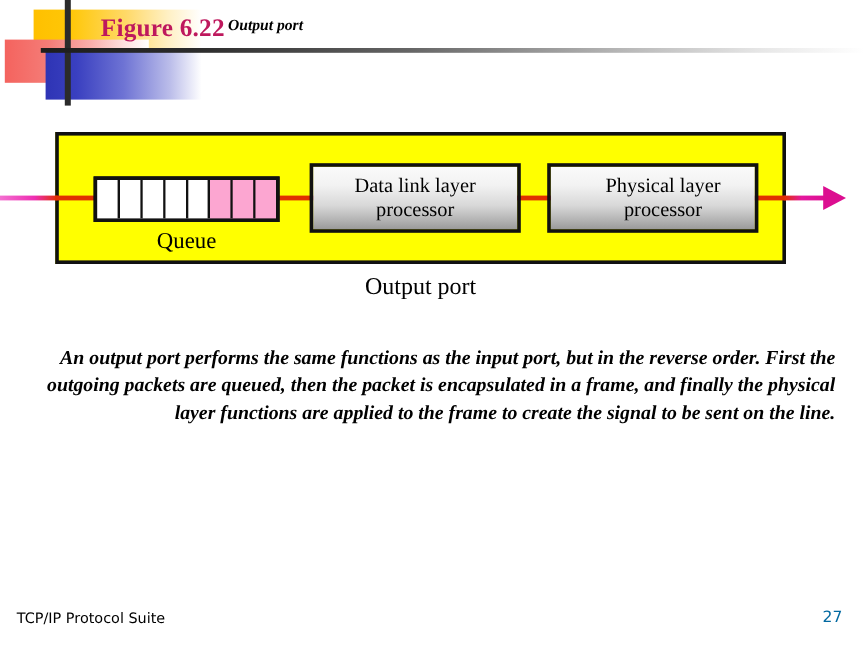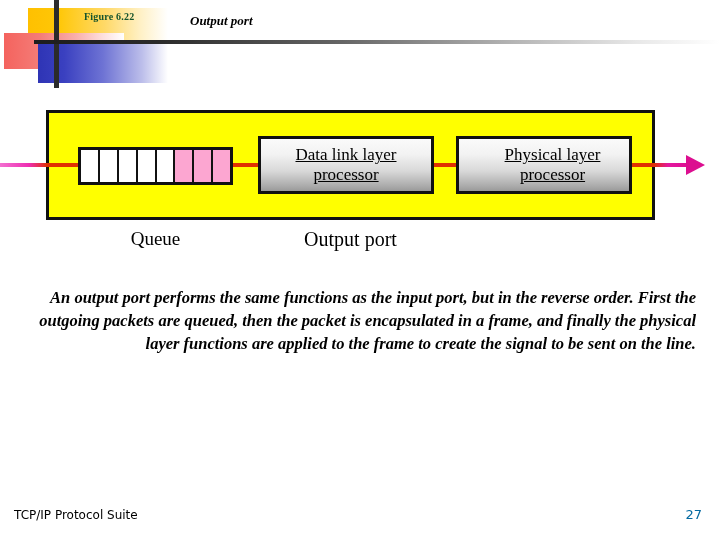--- a/index.html
+++ b/index.html
@@ -62,23 +62,23 @@
     width: 686px;
     height: 4px;
     background: linear-gradient(to right, #1d1d1d 0%, #2a2a2a 18%, #666666 45%, #b5b5b5 70%, #e8e8e8 88%, #ffffff 100%);
   }
 
   
   #figure-title {
     position: absolute;
     left: 84px;
     top: 11px;
-    font-size: 10px;
+    font-size: 21px;
     font-weight: bold;
-    color: #14532d;
+    color: #be185d;
     letter-spacing: 0.2px;
     white-space: nowrap;
     text-align: center;
   }
   #figure-subtitle {
     position: absolute;
     left: 190px;
     top: 13px;
     font-size: 13px;
     font-weight: bold;
@@ -166,39 +166,37 @@
   .queue-cell.pink  { background: #FCA6D1; }
 
   #queue-label {
     position: absolute;
     left: 0px;
     top: 44px;
     width: 155px;
     text-align: center;
     font-size: 19px;
     color: #000000;
-    margin-top: 37px;
   }
 
   
   .processor-box {
     position: absolute;
     top: 136px;
     height: 58px;
     border: 3px solid #111111;
     box-sizing: border-box;
     background: linear-gradient(to bottom, #FAFAFA 0%, #F2F2F2 30%, #D8D8D8 62%, #AFAFAF 88%, #9A9A9A 100%);
     display: flex;
     flex-direction: column;
     align-items: center;
     justify-content: center;
     font-size: 17px;
     line-height: 1.15;
     color: #000000;
-    text-decoration: underline;
   }
   #datalink-processor {
     left: 258px;
     width: 176px;
   }
   #physical-processor {
     left: 456px;
     width: 176px;
     padding-left: 17px;
   }

